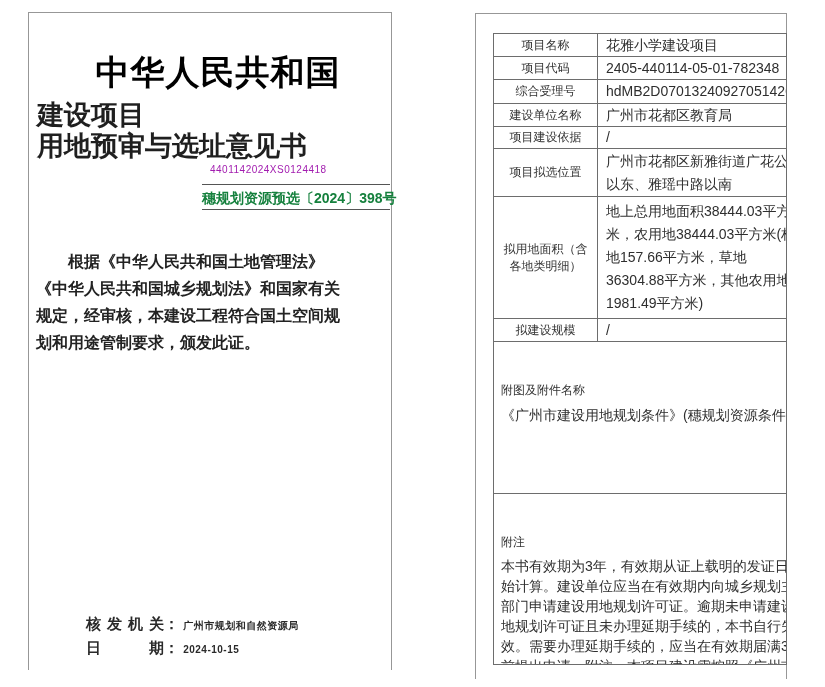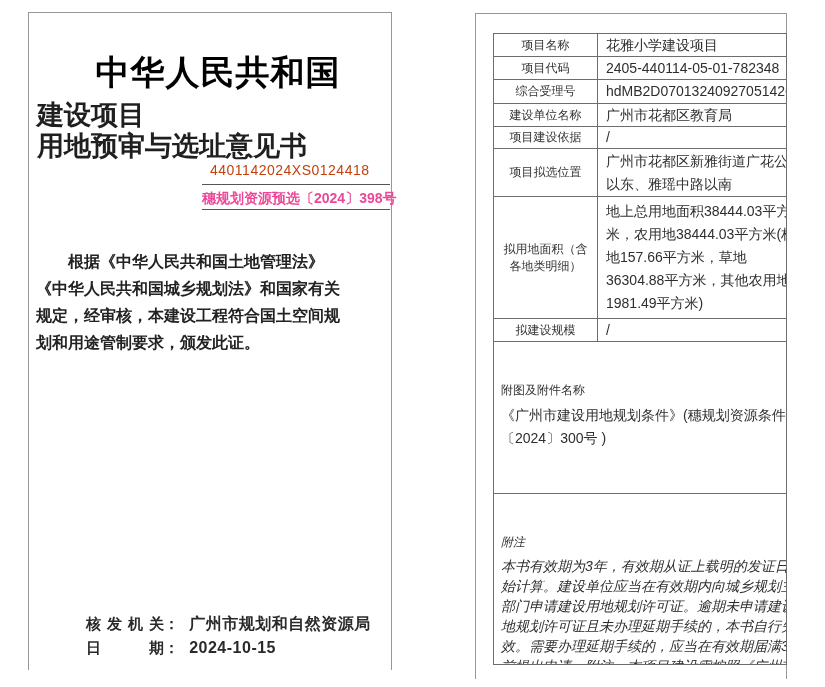--- a/index.html
+++ b/index.html
@@ -36,27 +36,27 @@
     position: absolute; top: 87px; left: 0; right: 0;
     text-align: left;
     transform: translateX(8px);
     font-size: 27px; font-weight: bold; color: #1f1f1f;
     line-height: 31px;
   }
   .cert-num-block {
     position: absolute; top: 147px; left: 173px; width: 188px;
   }
   .cert-number {
-    font-size: 14px; font-weight: 500; color: #c2410c;
+    font-size: 10px; font-weight: 500; color: #a21caf;
     padding: 0 8px 4px 8px; height: 20px; line-height: 20px;
     border-bottom: 1px solid #555;
     letter-spacing: 0.5px;
   }
   .doc-number {
-    font-size: 14px; font-weight: bold; color: #ec4899;
+    font-size: 14px; font-weight: bold; color: #15803d;
     height: 20px; line-height: 20px; padding: 3px 0 1px 0;
     border-bottom: 1px solid #555;
     text-align: center;
     white-space: nowrap;
   }
   .decree {
     position: absolute; top: 235px; left: 7px; right: 5px;
     font-size: 16px; font-weight: bold; color: #222;
     line-height: 27px;
   }
@@ -64,21 +64,21 @@
   .issuer-block {
     position: absolute; top: 599px; left: 57px; right: 10px;
     font-size: 15px; font-weight: bold; color: #2a2a2a;
   }
   .issuer-row { height: 24px; line-height: 24px; white-space: nowrap; }
   .issuer-label {
     display: inline-block; width: 78px;
     text-align: justify; text-align-last: justify;
   }
   .issuer-colon { display: inline-block; }
-  .issuer-value { display: inline-block; margin-left: 6px; font-size: 16px; letter-spacing: 0.5px; }
+  .issuer-value { display: inline-block; font-size: 10px; letter-spacing: 0.5px; }
 
   
   .page-right {
     position: absolute;
     left: 475px; top: 13px;
     width: 312px; height: 666px;
     border: 1px solid #979797;
     border-bottom: none;
     box-sizing: border-box;
     background: #fff;
@@ -114,21 +114,21 @@
     box-sizing: border-box;
     overflow: hidden;
   }
   .tvalue .line { white-space: nowrap; }
   .tsection {
     border-bottom: 1px solid #6d6d6d;
     box-sizing: border-box;
     padding: 4px 7px;
     overflow: hidden;
   }
-  .tsection.last { border-bottom: none; font-style: italic; }
+  .tsection.last { border-bottom: none; }
   .section-label { font-size: 12px; color: #333; line-height: 16px; margin-top: 36px; }
   .section-body { font-size: 14px; color: #2e2e2e; margin-top: 6px; }
   .attachments .section-body .line { line-height: 23px; white-space: nowrap; }
   .notes .section-body .line { line-height: 20px; white-space: nowrap; }
 
   .h23 { height: 23px; } .h24 { height: 24px; } .h22 { height: 22px; }
   .h48 { height: 48px; } .h122 { height: 122px; }
   .h152 { height: 152px; } .h170 { height: 170px; }
 </style>
 </head>
@@ -221,21 +221,20 @@
 
       <div class="trow h23">
         <div class="tlabel">拟建设规模</div>
         <div class="tvalue">/</div>
       </div>
 
       <div class="tsection attachments h152">
         <div class="section-label">附图及附件名称</div>
         <div class="section-body">
             <div class="line">《广州市建设用地规划条件》(穗规划资源条件</div>
-            <div class="line">〔2024〕300号 )</div>
           </div>
       </div>
 
       <div class="tsection notes last h170">
         <div class="section-label">附注</div>
         <div class="section-body">
             <div class="line">本书有效期为3年，有效期从证上载明的发证日期开</div>
             <div class="line">始计算。建设单位应当在有效期内向城乡规划主管</div>
             <div class="line">部门申请建设用地规划许可证。逾期未申请建设用</div>
             <div class="line">地规划许可证且未办理延期手续的，本书自行失</div>

